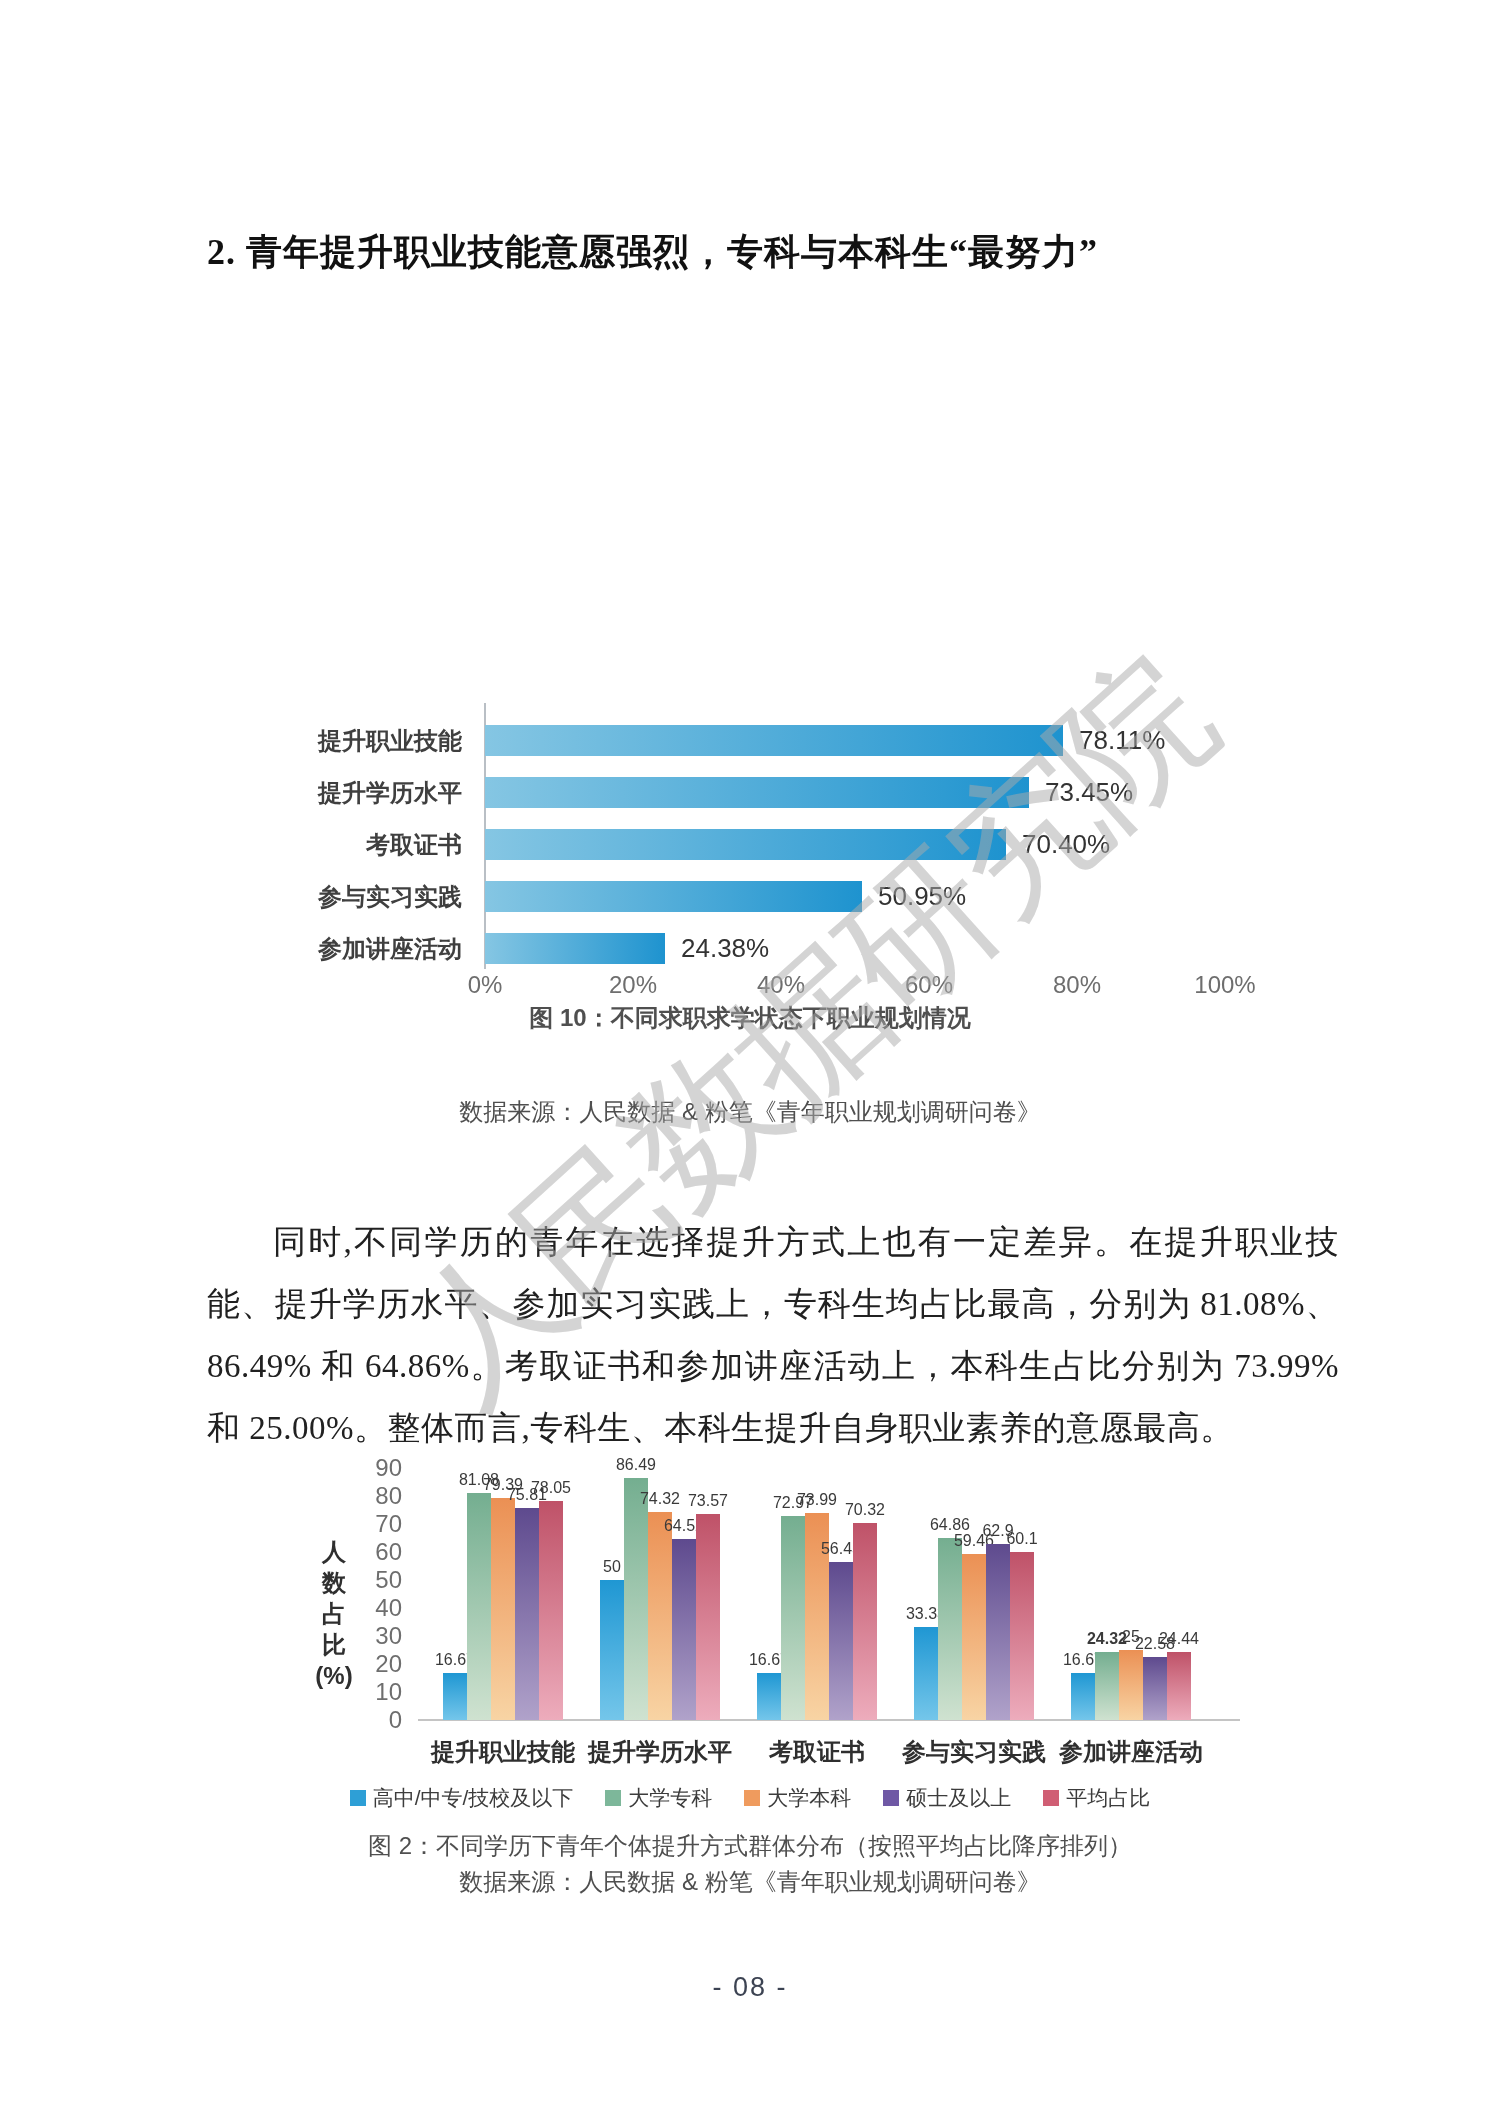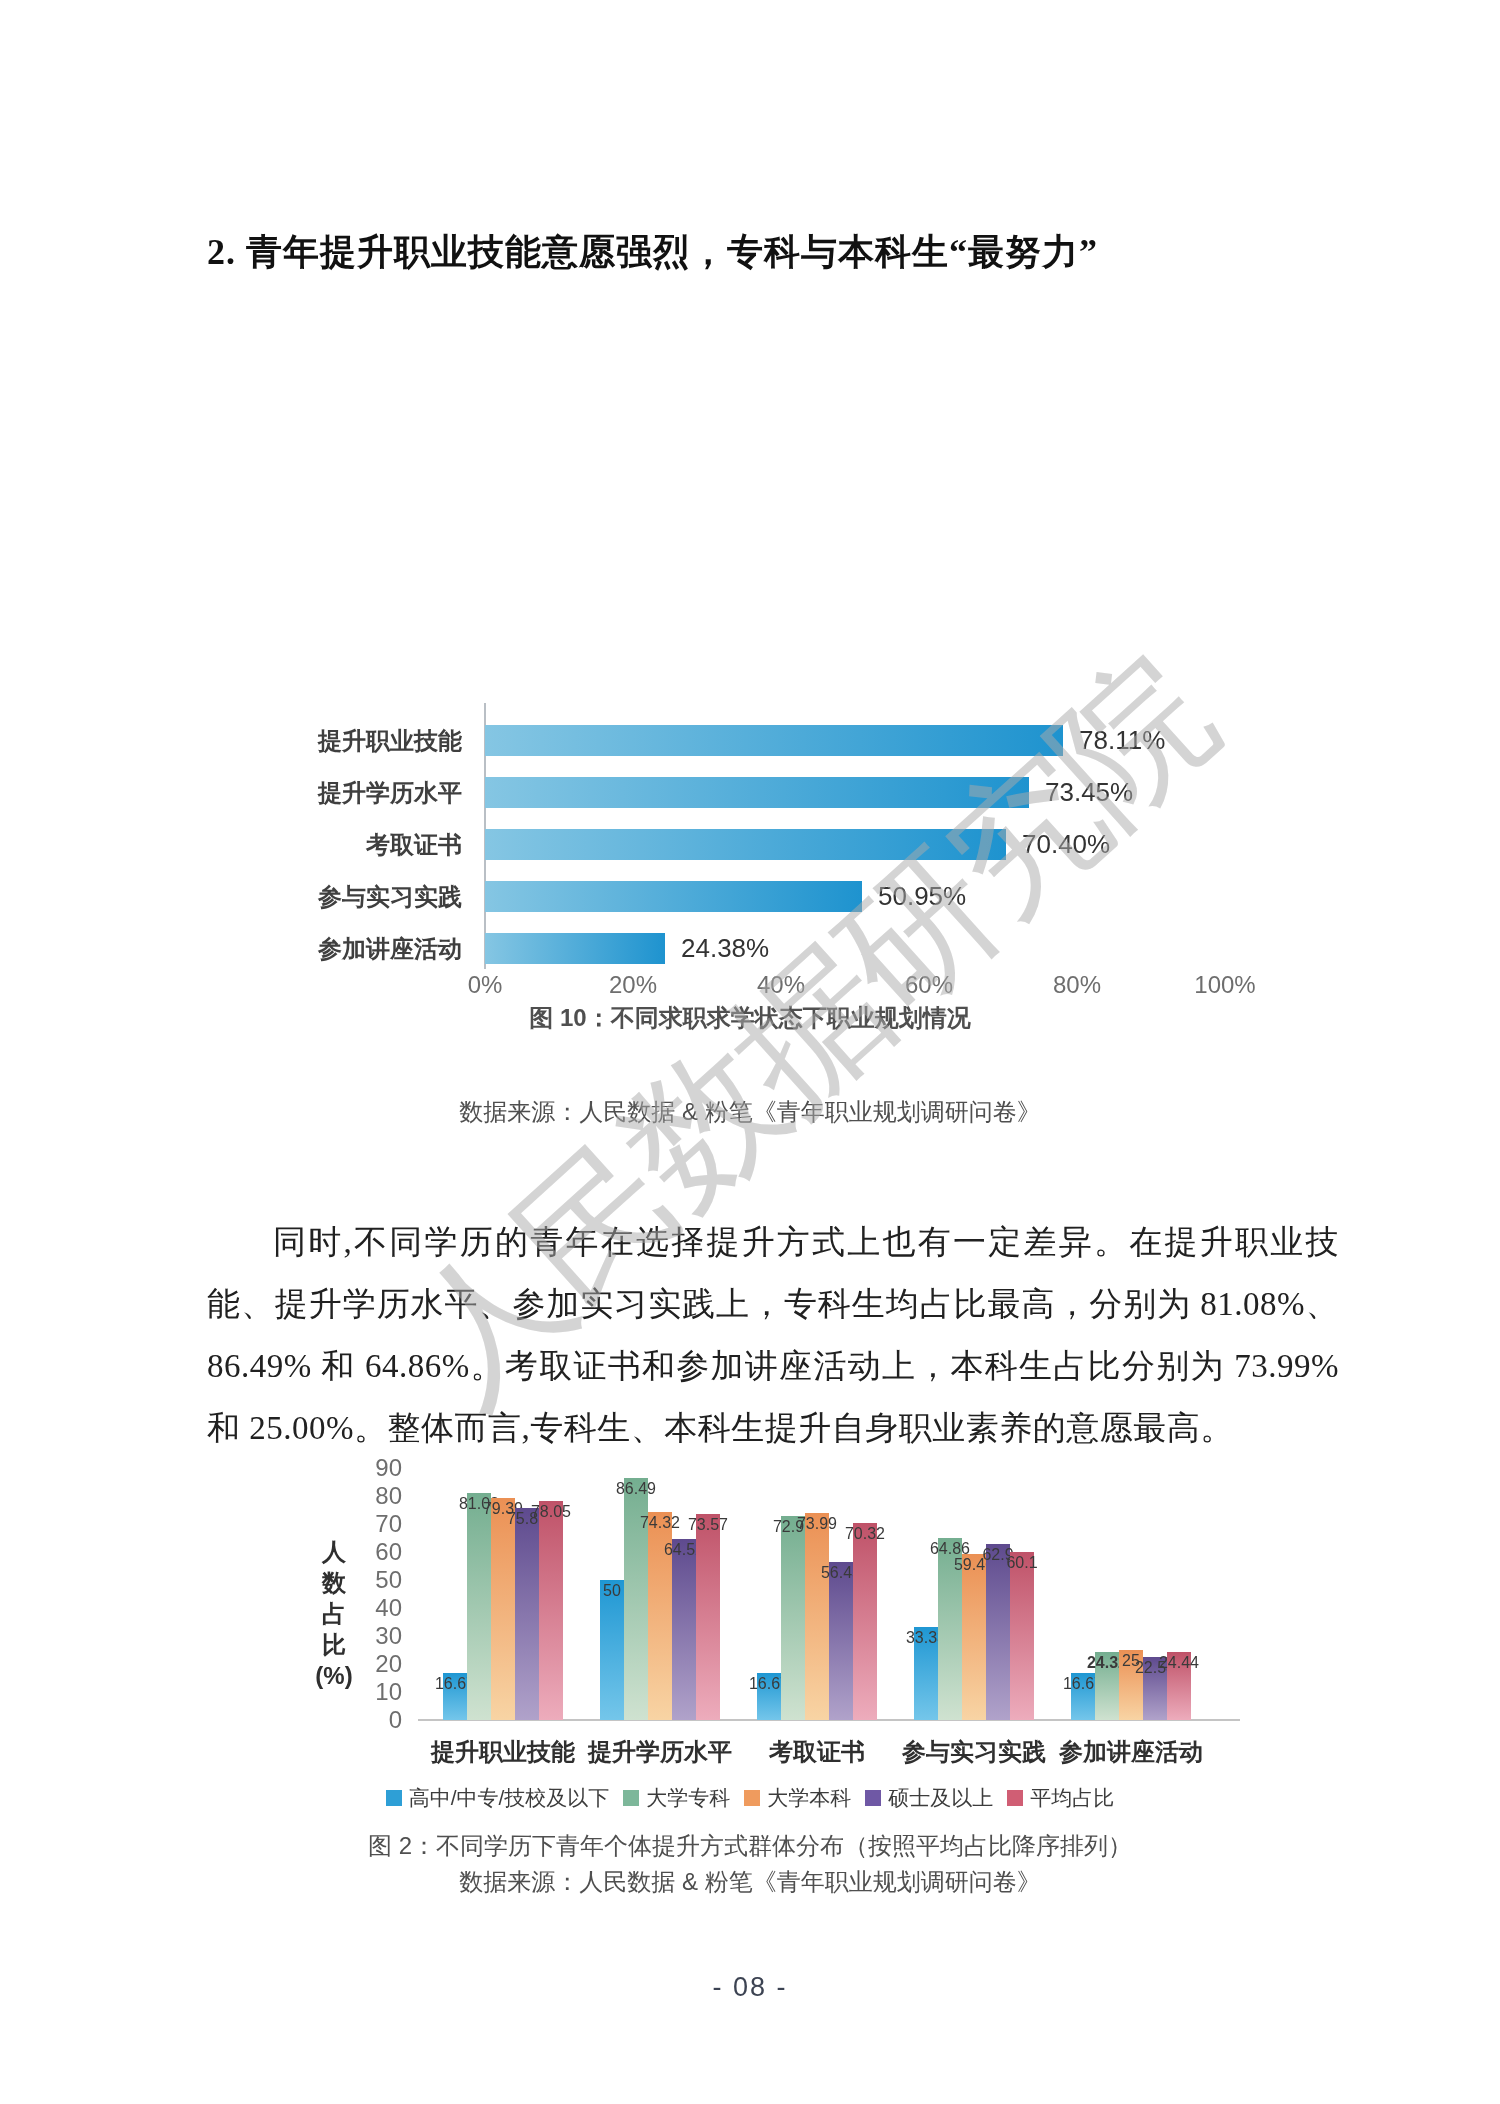--- a/index.html
+++ b/index.html
@@ -26,25 +26,25 @@
   .chart1{top:703px;height:310px;}
   .chart2{top:1440px;height:342px;}
   .c1-label{position:absolute;left:0;width:312px;text-align:right;font-size:24px;font-weight:bold;color:#3f3f3f;line-height:31px;white-space:nowrap;}
   .c1-fill{position:absolute;height:31px;}
   .c1-value{position:absolute;font-size:26px;color:#333;line-height:31px;white-space:nowrap;}
   .c1-tick{position:absolute;top:268px;width:120px;text-align:center;font-size:24px;color:#6e6e6e;}
   .c2-baseline{position:absolute;left:268px;top:279px;width:822px;height:2px;background:#c4c4c4;}
   .c2-ytick{position:absolute;left:190px;width:62px;text-align:right;font-size:24px;color:#6e6e6e;line-height:28px;}
   .c2-ylabel{position:absolute;left:162px;top:96px;width:44px;text-align:center;font-size:24px;font-weight:bold;color:#2f2f2f;line-height:31px;}
   .c2-bar{position:absolute;width:24px;}
-  .c2-vlabel{position:absolute;width:76px;text-align:center;font-size:16px;color:#3a3a3a;white-space:nowrap;margin-top:24px;}
+  .c2-vlabel{position:absolute;width:76px;text-align:center;font-size:16px;color:#3a3a3a;white-space:nowrap;}
   .c2-cat{position:absolute;top:296px;width:180px;text-align:center;font-size:24px;font-weight:bold;color:#2f2f2f;white-space:nowrap;}
   .legend{
     left:150px;top:1784px;width:1200px;display:flex;justify-content:center;
-    align-items:center;gap:14px;
+    align-items:center;gap:32px;
     font-family:"Liberation Sans","DejaVu Sans",sans-serif;
   }
   .legend-item{display:flex;align-items:center;gap:7px;}
   .legend-swatch{width:16px;height:16px;}
   .legend-label{font-size:21px;color:#3c3c3c;white-space:nowrap;}
   .caption{
     left:150px;width:1200px;text-align:center;
     font-family:"Liberation Sans","DejaVu Sans",sans-serif;
     font-size:24px;color:#4f4f4f;white-space:nowrap;
   }

